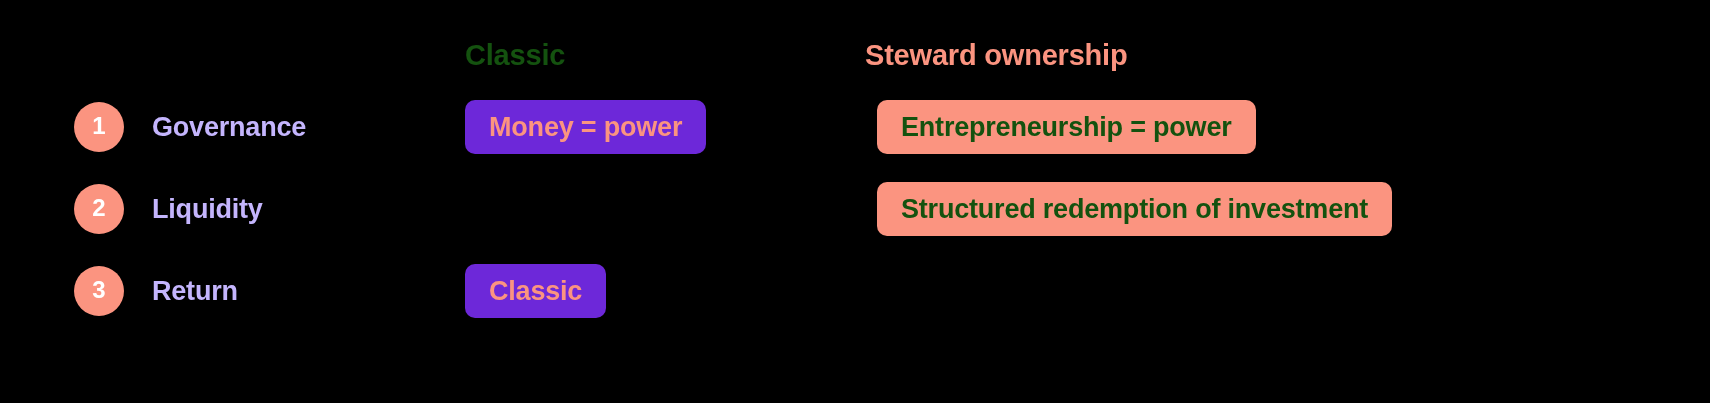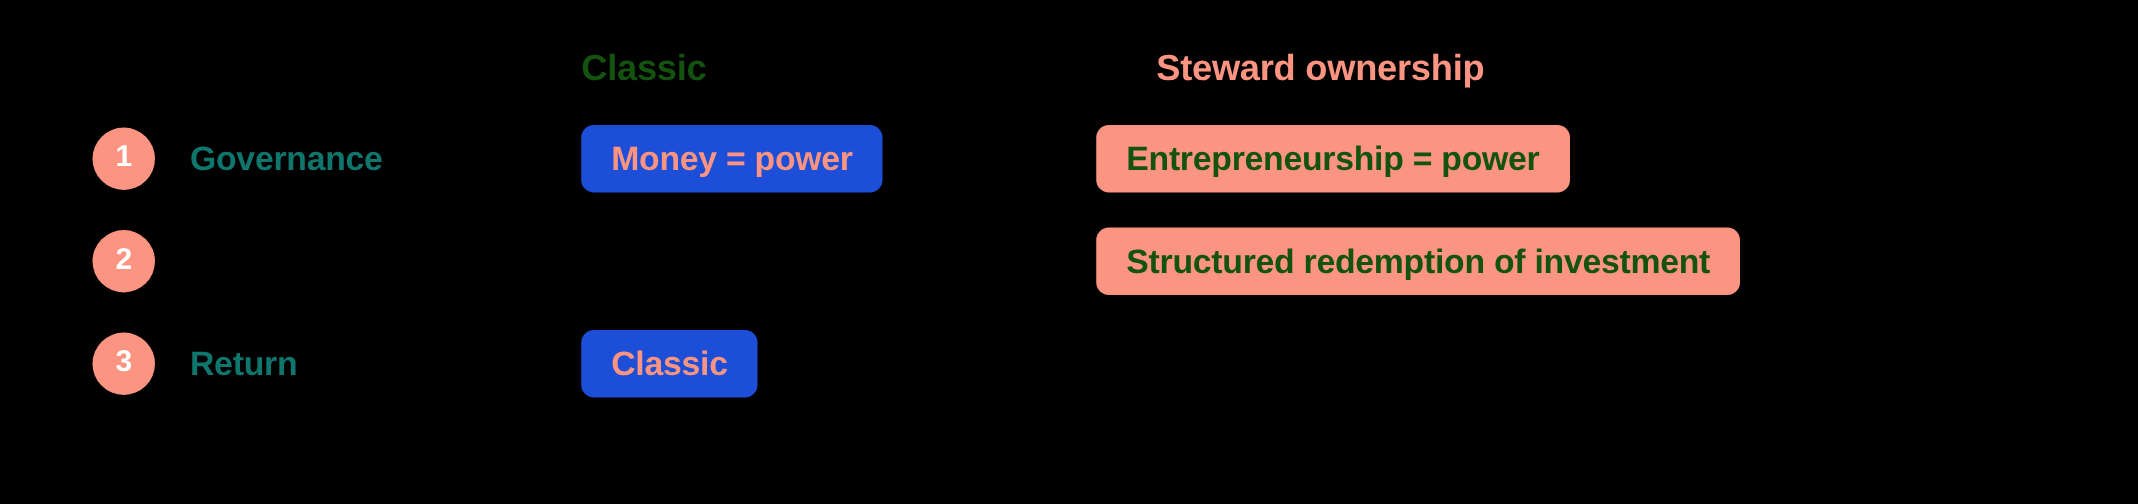--- a/index.html
+++ b/index.html
@@ -30,21 +30,21 @@
     letter-spacing: -0.2px;
     white-space: nowrap;
     line-height: 1;
   }
   .col-header.classic {
     left: 465px;
     top: 41px;
     color: #14520F;
   }
   .col-header.steward {
-    left: 925px;
+    left: 865px;
     top: 41px;
     color: #FB9480;
   }
 
   
   .row {
     position: absolute;
     left: 0;
     right: 0;
     height: 60px;
@@ -76,21 +76,21 @@
   
   .row-label {
     position: absolute;
     left: 152px;
     top: 4px;
     height: 50px;
     display: flex;
     align-items: center;
     font-size: 27px;
     font-weight: bold;
-    color: #0f766e;
+    color: #c4b5fd;
     letter-spacing: -0.2px;
     white-space: nowrap;
   }
 
   
   .pill {
     position: absolute;
     top: 2px;
     height: 54px;
     display: inline-flex;
@@ -98,21 +98,21 @@
     border-radius: 10px;
     font-size: 27px;
     font-weight: bold;
     letter-spacing: -0.2px;
     white-space: nowrap;
     padding: 0 24px;
     box-sizing: border-box;
   }
   .pill.classic {
     left: 465px;
-    background: #1d4ed8;
+    background: #6d28d9;
     color: #FB9480;
   }
   .pill.steward {
     left: 877px;
     background: #FB9480;
     color: #14520F;
     text-align: center;
   }
 </style>
 </head>
@@ -126,20 +126,21 @@
 
   <div class="row row-1">
     <div class="index-circle">1</div>
     <div class="row-label">Governance</div>
     <div class="pill classic">Money = power</div>
     <div class="pill steward">Entrepreneurship = power</div>
   </div>
 
   <div class="row row-2">
     <div class="index-circle">2</div>
+    <div class="row-label">Liquidity</div>
     <div class="pill steward">Structured redemption of investment</div>
   </div>
 
   <div class="row row-3">
     <div class="index-circle">3</div>
     <div class="row-label">Return</div>
     <div class="pill classic">Classic</div>
   </div>
 
 </div>

